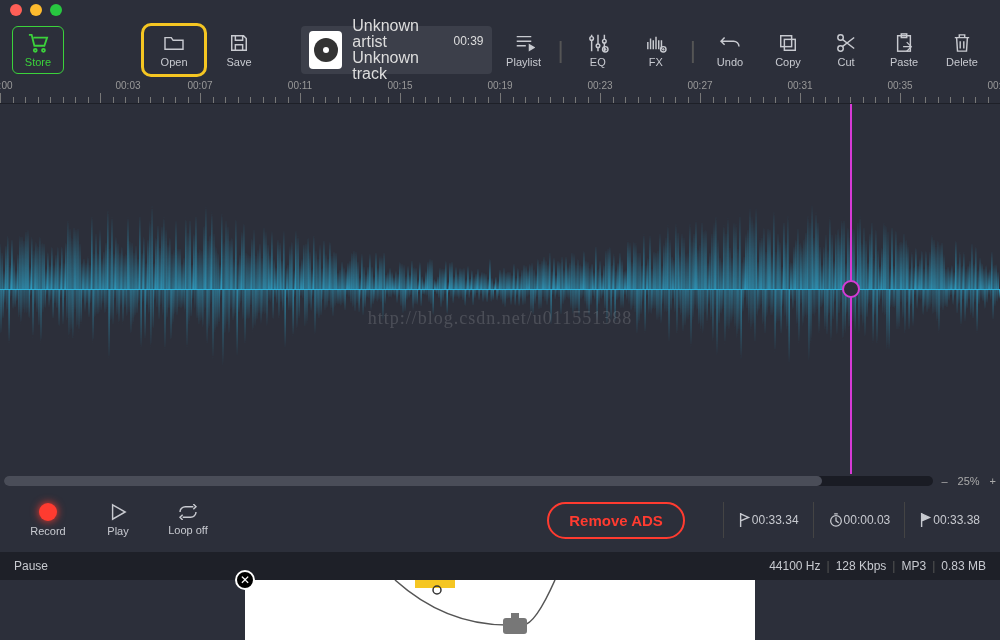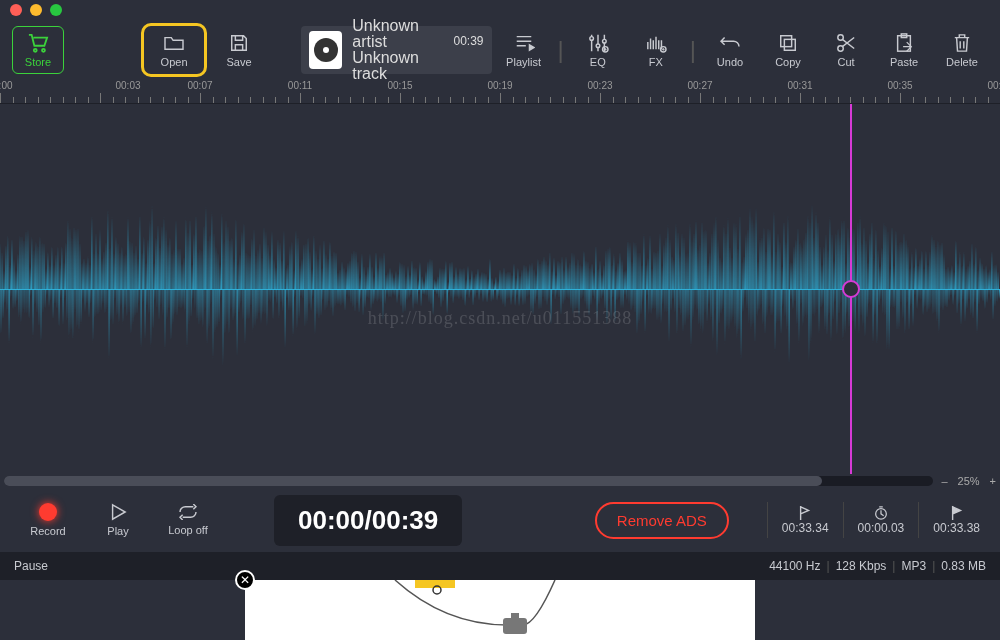--- a/index.html
+++ b/index.html
@@ -30,22 +30,22 @@
 .playhead::after { content:''; position:absolute; top:50%; left:50%; transform:translate(-50%,-50%); width:14px; height:14px; border:2px solid #d63ad6; border-radius:50%; background:#2c2f3a; }
 .watermark { position:absolute; top:55%; left:50%; transform:translate(-50%,0); color:rgba(255,255,255,0.15); font-size:18px; font-family: Georgia, serif; letter-spacing:1px;}
 .hscroll { height: 14px; display:flex; align-items:center; padding:0 4px; gap:8px;}
 .scrolltrack { flex:1; height:10px; background:#1a1c24; border-radius:5px; position:relative;}
 .scrollthumb { position:absolute; left:0; width:88%; top:0; bottom:0; background:#4a4d58; border-radius:5px;}
 .zoomctl { font-size:11px; color:#aaa; display:flex; align-items:center; gap:10px;}
 .transport { height: 64px; display:flex; align-items:center; padding: 0 20px; gap:14px; }
 .tcbtn { display:flex; flex-direction:column; align-items:center; gap:4px; font-size:11px; color:#c8cad0; min-width:56px;}
 .reccircle { width:18px; height:18px; background:#ff3b30; border-radius:50%; box-shadow: 0 0 8px #ff3b30;}
 .timecode { background:#1e2028; border-radius:6px; padding: 10px 24px; font-size:26px; font-weight:700; color:#fff; font-variant-numeric: tabular-nums; }
-.removeads { border:2px solid #ff3b30; color:#ff3b30; font-weight:400; font-size:15px; padding:8px 20px; border-radius: 22px; background:transparent;}
-.markergroup { display:flex; flex-direction:column; align-items:center; gap:0; font-size:12px; color:#c8cad0; }
+.removeads { border:2px solid #ff3b30; color:#ff3b30; font-weight:700; font-size:15px; padding:8px 20px; border-radius: 22px; background:transparent;}
+.markergroup { display:flex; align-items:center; gap:0; font-size:12px; color:#c8cad0; }
 .vdivider { width:1px; height:36px; background:#444; }
 .statusbar { height: 28px; background:#1e2028; display:flex; align-items:center; padding:12px 14px; font-size:12px; color:#c8cad0;}
 .statusbar .right { margin-left:auto; display:flex; gap:6px; align-items:flex-start;}
 .statusbar .sdiv { color:#555; }
 .popup { position:absolute; left:245px; bottom:0; width:510px; height:60px; background:#fff; }
 .popup-close { position:absolute; top:-10px; left:-10px; width:20px; height:20px; background:#000; border:2px solid #fff; border-radius:50%; color:#fff; display:flex; align-items:center; justify-content:center; font-size:12px;}
 svg { display:block; }
 </style>
 </head>
 <body>
@@ -302,21 +302,20 @@
       </svg>
     <span>Play</span>
   </div>
   <div class="tcbtn">
     <svg width="22" height="16" viewBox="0 0 24 18" stroke="#c8cad0" fill="none" stroke-width="1.6">
         <path d="M3 9a6 6 0 016-6h9M21 9a6 6 0 01-6 6H6M18 0l3 3-3 3M6 18l-3-3 3-3"></path>
       </svg>
     <span>Loop off</span>
   </div>
   <div style="width:30px"></div>
-  <div class="timecode">00:00/00:39</div>
   <div style="flex:1"></div>
   <button class="removeads">Remove ADS</button>
   <div style="width:10px"></div>
   <div class="vdivider"></div>
   <div class="markergroup">
     <svg width="14" height="16" viewBox="0 0 16 18" stroke="#c8cad0" fill="none" stroke-width="1.6">
         <path d="M3 1v16M3 2l9 4-9 4"></path>
       </svg>
     <span>00:33.34</span>
   </div>

